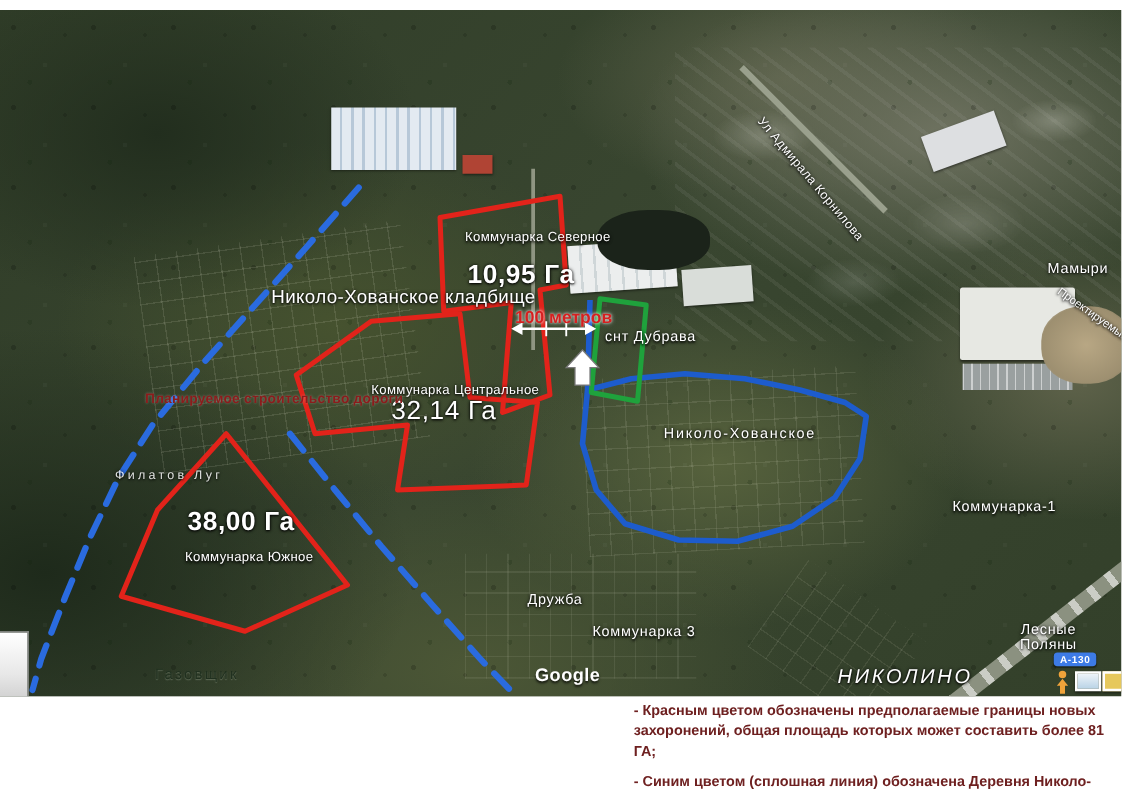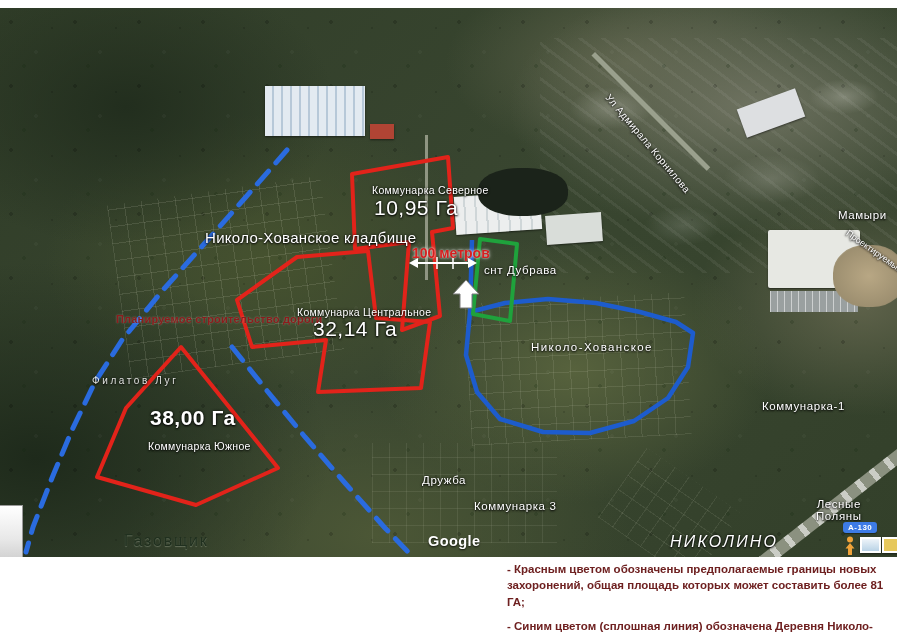--- a/index.html
+++ b/index.html
@@ -41,27 +41,27 @@
       radial-gradient(ellipse 50px 25px at 85% 25%, rgba(220,220,210,.35) 0%, rgba(0,0,0,0) 70%),
       radial-gradient(ellipse 55px 28px at 40% 80%, rgba(170,175,165,.28) 0%, rgba(0,0,0,0) 70%),
       repeating-linear-gradient(37deg, rgba(200,200,195,.10) 0 3px, rgba(0,0,0,0) 3px 14px);
   }
   .bld{box-shadow:0 1px 2px rgba(0,0,0,.5);}
   
   .overlay{position:absolute;left:0;top:0;pointer-events:none;}
   
   .lbl{position:absolute;color:#fff;white-space:pre-line;
        text-shadow:0 1px 2px rgba(0,0,0,.95),0 0 3px rgba(0,0,0,.8);}
-  .lbl-cemetery{font-size:15px;letter-spacing:.3px;}
+  .lbl-cemetery{font-size:15px;letter-spacing:.3px;margin-left:12px;}
   .lbl-name{font-size:10.5px;letter-spacing:.3px;}
   .lbl-area{font-size:21px;letter-spacing:.5px;}
   .lbl-place{font-size:11.5px;letter-spacing:.6px;}
   .lbl-caps{font-size:16px;letter-spacing:2.2px;font-style:italic;}
   .lbl-faint{font-size:10px;letter-spacing:2.6px;opacity:.85;}
-  .lbl-dark{color:#20301f;text-shadow:0 1px 1px rgba(200,210,190,.35);font-size:16px;letter-spacing:1.8px;}
+  .lbl-dark{color:#20301f;text-shadow:0 1px 1px rgba(200,210,190,.35);font-size:12px;letter-spacing:1.8px;}
   .lbl-road-red{color:#8b1c1c;font-size:11px;font-weight:bold;letter-spacing:.2px;
                 text-shadow:0 0 2px rgba(255,255,255,.35);}
   .lbl-scale{color:#d62020;font-size:14px;font-weight:bold;
              text-shadow:0 0 2px rgba(255,255,255,.8),0 0 4px rgba(255,255,255,.6);}
   .lbl-google{font-size:14.5px;font-weight:bold;letter-spacing:.4px;
               text-shadow:0 1px 2px rgba(0,0,0,.8);}
   .lbl-rot50{transform:rotate(50deg);transform-origin:0 0;font-size:10px;letter-spacing:.5px;}
   .lbl-rot35{transform:rotate(35deg);transform-origin:0 0;font-size:9px;}
   .road-badge{position:absolute;background:#3d7be6;color:#fff;font-size:8px;font-weight:bold;
               padding:1px 5px;border-radius:3px;letter-spacing:.5px;box-shadow:0 1px 1px rgba(0,0,0,.4);}
@@ -120,21 +120,21 @@
         <polygon points="477,263 468,258 468,268" fill="#fff"></polygon>
         <line x1="437" y1="257" x2="437" y2="269" stroke="#fff" stroke-width="1.5"></line>
         <line x1="453" y1="257" x2="453" y2="269" stroke="#fff" stroke-width="1.5"></line>
       </g>
 
       <polygon points="466,280 453,294 460,294 460,308 472,308 472,294 479,294" fill="#ffffff" stroke="#7a7a7a" stroke-width="1"></polygon>
     </svg>
 
     <div class="lbl lbl-cemetery" style="left:205px;top:221px;">Николо-Хованское кладбище</div>
     <div class="lbl lbl-name" style="left:372px;top:176px;">Коммунарка Северное</div>
-    <div class="lbl lbl-area" style="left:374px;top:188px;">10,95 Га</div>
+    <div class="lbl lbl-area" style="left:374px;top:200px;font-weight:bold;">10,95 Га</div>
     <div class="lbl lbl-name" style="left:297px;top:298px;">Коммунарка Центральное</div>
     <div class="lbl lbl-area" style="left:313px;top:309px;">32,14 Га</div>
     <div class="lbl lbl-name" style="left:148px;top:432px;">Коммунарка Южное</div>
     <div class="lbl lbl-area" style="left:150px;top:398px;font-weight:bold;">38,00 Га</div>
     <div class="lbl lbl-road-red" style="left:116px;top:305px;">Планируемое строительство дороги</div>
     <div class="lbl lbl-scale" style="left:412px;top:237px;">100 метров</div>
     <div class="lbl lbl-place" style="left:484px;top:256px;">снт Дубрава</div>
     <div class="lbl lbl-place" style="left:531px;top:333px;letter-spacing:1.4px;">Николо-Хованское</div>
     <div class="lbl lbl-place" style="left:422px;top:466px;">Дружба</div>
     <div class="lbl lbl-place" style="left:474px;top:492px;">Коммунарка 3</div>

